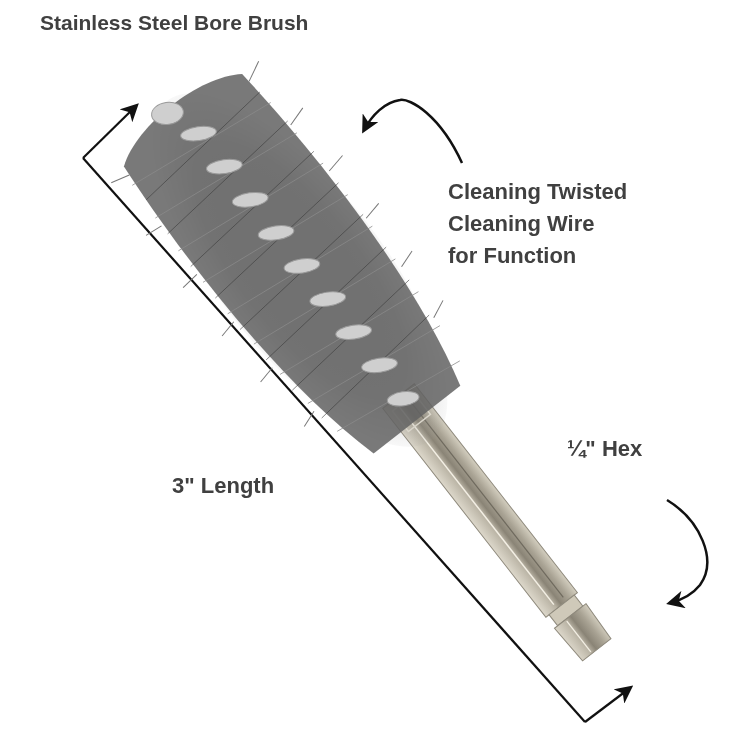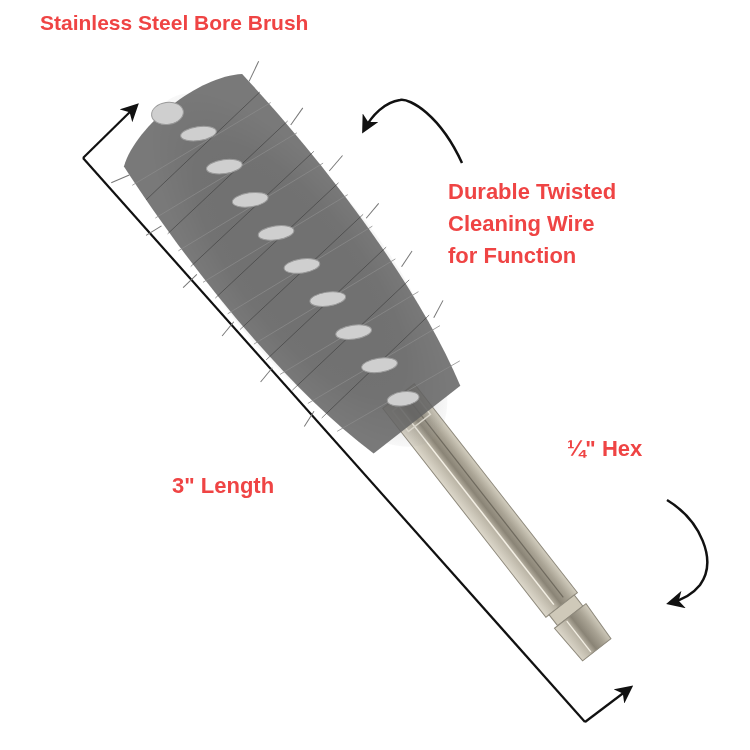--- a/index.html
+++ b/index.html
@@ -1,18 +1,18 @@
 <!DOCTYPE html>
 <html><head>
   <meta charset="utf-8">
   <style>
     html, body { margin: 0; padding: 0; background: #ffffff; }
     body { width: 750px; height: 750px; position: relative; overflow: hidden;
            font-family: "Liberation Sans", "DejaVu Sans", sans-serif; }
-    .label { position: absolute; color: #ef4444; font-weight: bold; line-height: 1.2; }
+    .label { position: absolute; color: #404040; font-weight: bold; line-height: 1.2; }
     #title { left: 40px; top: 10px; font-size: 21px; }
     #callout-wire { left: 448px; top: 176px; font-size: 22px; line-height: 32px; }
     #callout-hex { left: 567px; top: 434px; font-size: 22px; line-height: 30px; }
     #length-label { left: 172px; top: 473px; font-size: 22px; }
     .line { display: block; white-space: nowrap; }
     svg { position: absolute; left: 0; top: 0; }
   </style>
 </head>
 <body>
 
@@ -115,21 +115,21 @@
       <ellipse cx="4" cy="-2" rx="18" ry="7" transform="rotate(30 4 -2)"></ellipse>
       <ellipse cx="4" cy="40" rx="18" ry="7" transform="rotate(30 4 40)"></ellipse>
       <ellipse cx="4" cy="82" rx="18" ry="7" transform="rotate(30 4 82)"></ellipse>
       <ellipse cx="4" cy="124" rx="18" ry="7" transform="rotate(30 4 124)"></ellipse>
       <ellipse cx="2" cy="165" rx="16" ry="7" transform="rotate(30 2 165)"></ellipse>
     </g>
   </g>
 </svg>
 
 <div id="callout-wire" class="label">
-  <span class="line">Durable Twisted</span>
+  <span class="line">Cleaning Twisted</span>
   <span class="line">Cleaning Wire</span>
   <span class="line">for Function</span>
 </div>
 
 <div id="callout-hex" class="label">
   <span class="line">¼" Hex</span>
 </div>
 
 <div id="length-label" class="label">3" Length</div>
 

